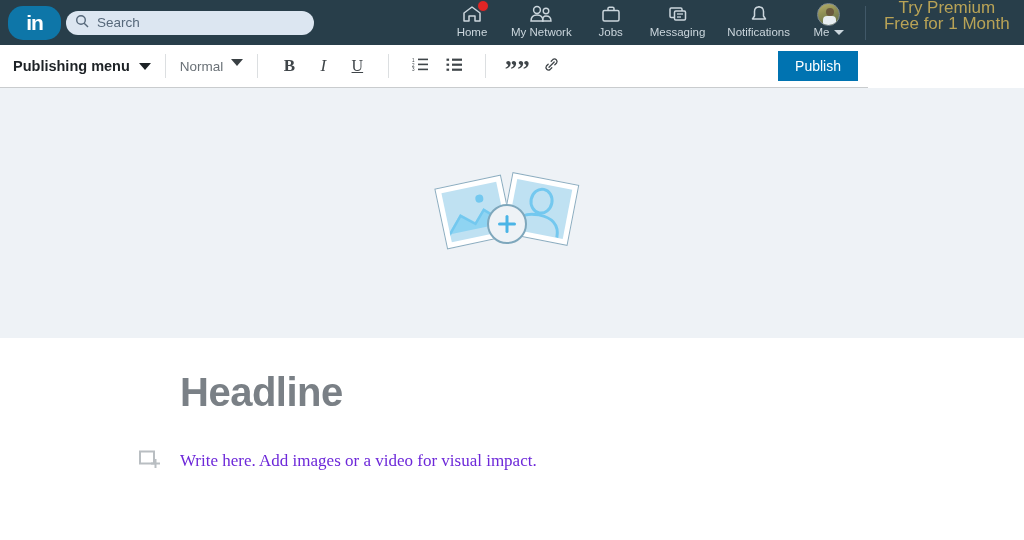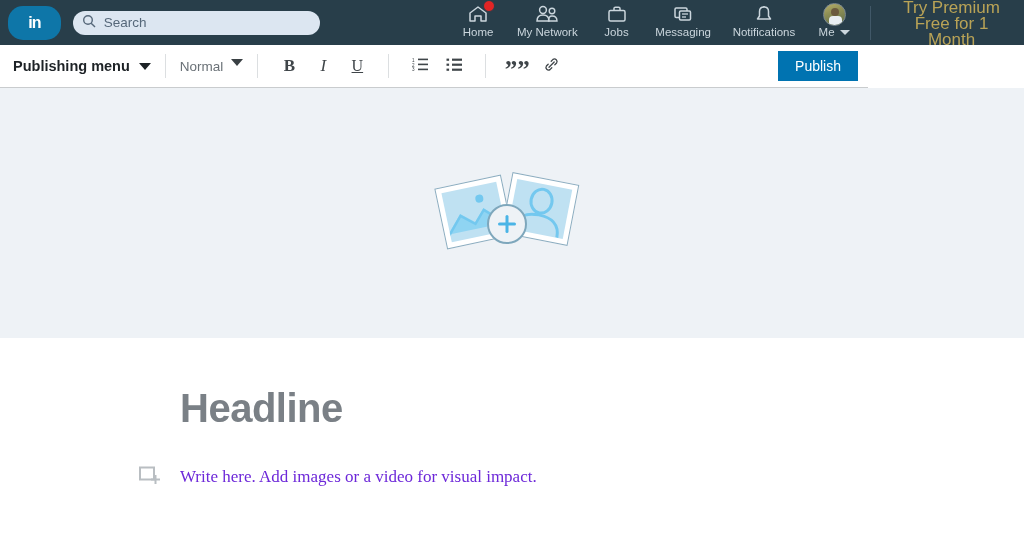--- a/index.html
+++ b/index.html
@@ -16,26 +16,26 @@
     background: #283e4a;
     display: flex; align-items: center;
     position: relative;
   }
   .logo {
     width: 53px; height: 34px;
     background: #0e76a8;
     border-radius: 15px;
     margin-left: 8px;
     display: flex; align-items: center; justify-content: center;
-    color: #fff; font-weight: bold; font-size: 16px;
+    color: #fff; font-weight: bold; font-size: 21px;
     letter-spacing: -1px;
     font-family: "Liberation Sans", sans-serif;
   }
   .search-wrap {
-    margin-left: 12px;
+    margin-left: 5px;
     width: 248px; height: 24px;
     background: #dce6f1;
     border-radius: 14px;
     display: flex; align-items: center;
     padding: 0 9px;
   }
   .search-icon-svg { flex: 0 0 auto; }
   .search-text {
     margin-left: 8px;
     color: #56687a; font-size: 13.5px;
@@ -167,21 +167,21 @@
   .card-right { left: 74px; top: 10px; transform: rotate(11deg); }
   .plus-circle {
     position: absolute; left: 55px; top: 36px;
     width: 40px; height: 40px; border-radius: 50%;
     background: #eef2f6; border: 2px solid #7ea7bc;
     display: flex; align-items: center; justify-content: center;
   }
   .plus-circle svg { display:block; }
 
   
-  .editor { background: #fff; width: 944px; height: 202px; padding-top: 48px; }
+  .editor { background: #fff; width: 944px; height: 202px; padding-top: 32px; }
   .headline {
     margin-left: 180px;
     font-size: 40px; font-weight: bold; color: #7a8086;
     letter-spacing: -0.5px;
   }
   .body-row {
     display: flex; align-items: center;
     margin-left: 138px; margin-top: 34px;
   }
   .add-media-icon { width: 24px; height: 24px; position: relative; flex: 0 0 auto; }

